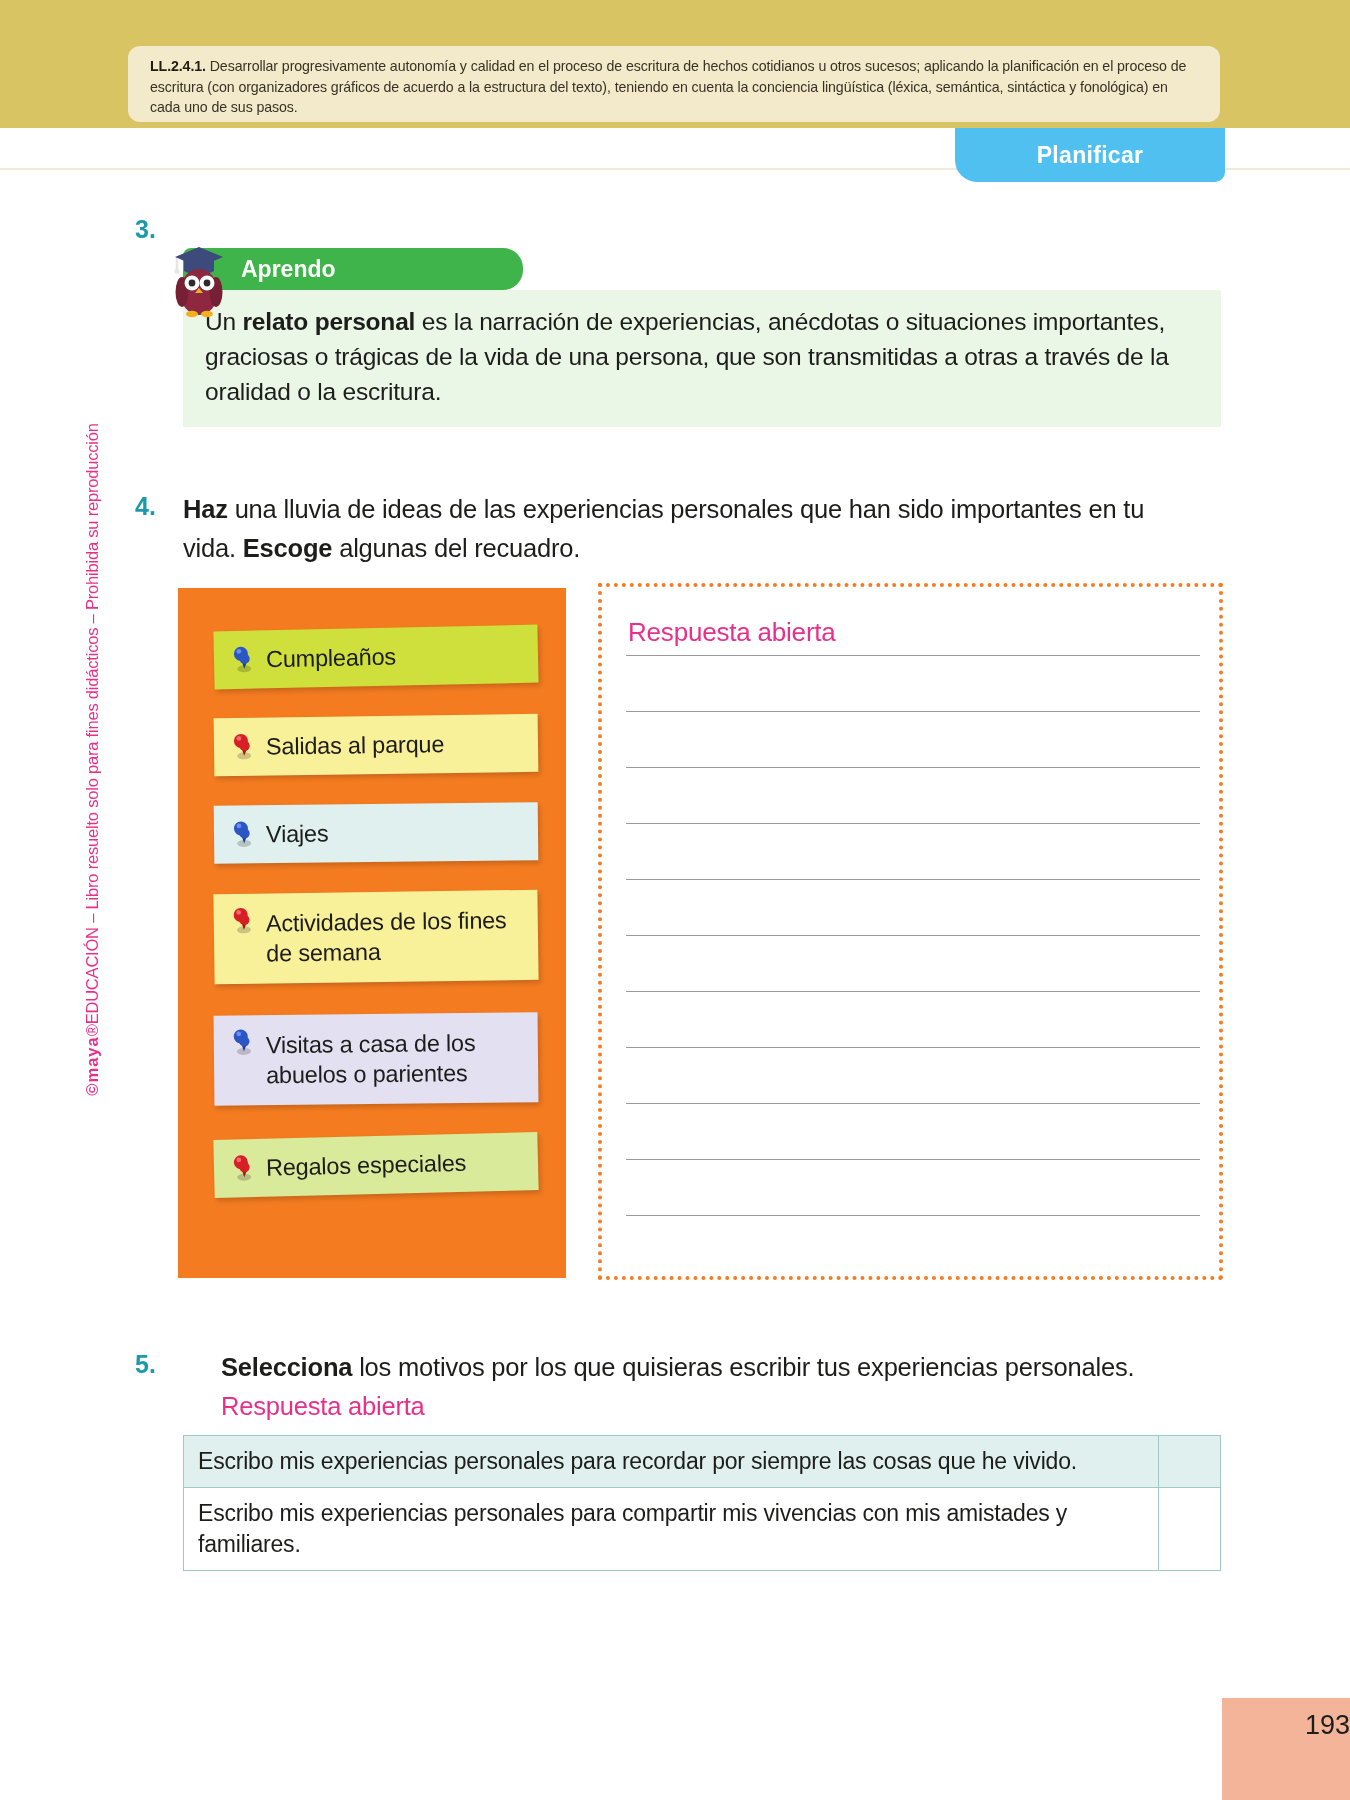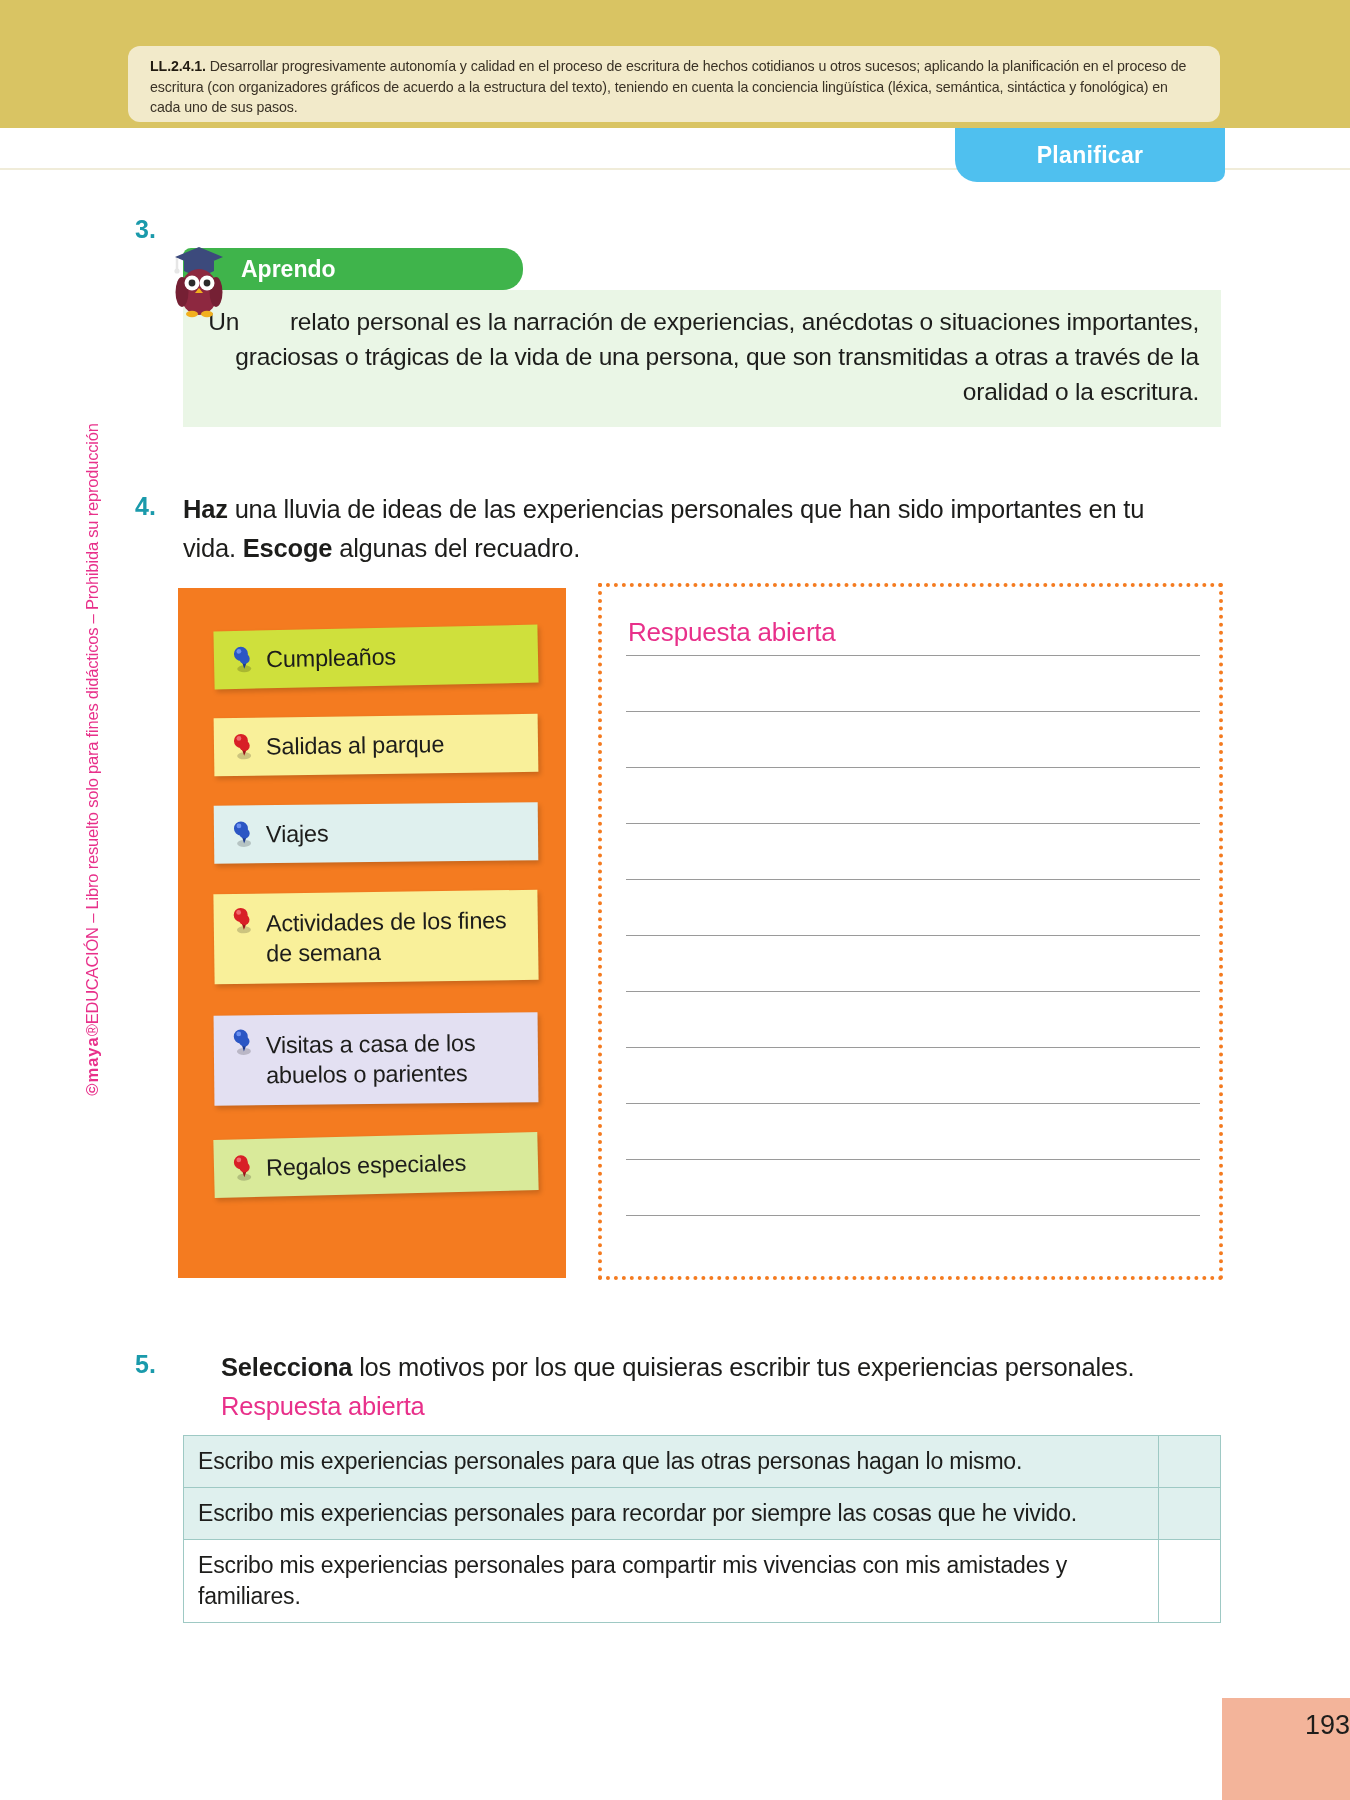--- a/index.html
+++ b/index.html
@@ -88,21 +88,21 @@
     position: absolute;
     font-size: 25.5px;
     color: #1d1d1b;
     line-height: 39px;
     letter-spacing: -0.2px;
   }
   .ex-text b { font-weight: bold; }
   .pink { color: #e8308a; }
 
   
-  .aprendo-wrap { position: absolute; left: 183px; top: 248px; width: 1130px; text-align: right; }
+  .aprendo-wrap { position: absolute; left: 183px; top: 248px; width: 1130px; }
   .aprendo-header {
     position: relative;
     width: 340px; height: 42px;
     background: #3fb44b;
     border-top-left-radius: 8px;
     border-top-right-radius: 20px;
     border-bottom-right-radius: 20px;
     display: flex; align-items: center;
     padding-left: 58px;
     color: #ffffff;
@@ -111,21 +111,21 @@
   }
   .aprendo-body {
     width: 1038px;
     background: #eaf6e6;
     padding: 14px 22px 18px 22px;
     font-size: 24.5px;
     line-height: 35px;
     color: #1d1d1b;
     letter-spacing: -0.2px;
   }
-  .aprendo-body b { font-weight: normal; margin-left: 44px; }
+  .aprendo-body b { font-weight: bold; }
 
   
   .owl {
     position: absolute;
     left: 170px; top: 240px;
     width: 58px; height: 78px;
     z-index: 5;
   }
 
   
@@ -354,24 +354,20 @@
     </div>
 
   <div class="ex-num" style="left:135px; top:1350px;">5.</div>
   <div class="ex-text" style="left:183px; top:1348px; width:985px;margin-left:38px;">
     <b>Selecciona</b><span> los motivos por los que quisieras escribir tus experiencias personales. </span><span class="pink">Respuesta abierta</span>
   </div>
 
   <table class="sel-table">
     <tbody id="table-body">
         <tr class="row-tint">
-          <td class="statement">Escribo mis experiencias personales para que las otras personas hagan lo mismo.</td>
-          <td class="checkcell"></td>
-        </tr>
-        <tr class="row-tint">
           <td class="statement">Escribo mis experiencias personales para recordar por siempre las cosas que he vivido.</td>
           <td class="checkcell"></td>
         </tr>
         <tr class="row-plain">
           <td class="statement">Escribo mis experiencias personales para compartir mis vivencias con mis amistades y familiares.</td>
           <td class="checkcell"></td>
         </tr>
       </tbody>
   </table>
 

